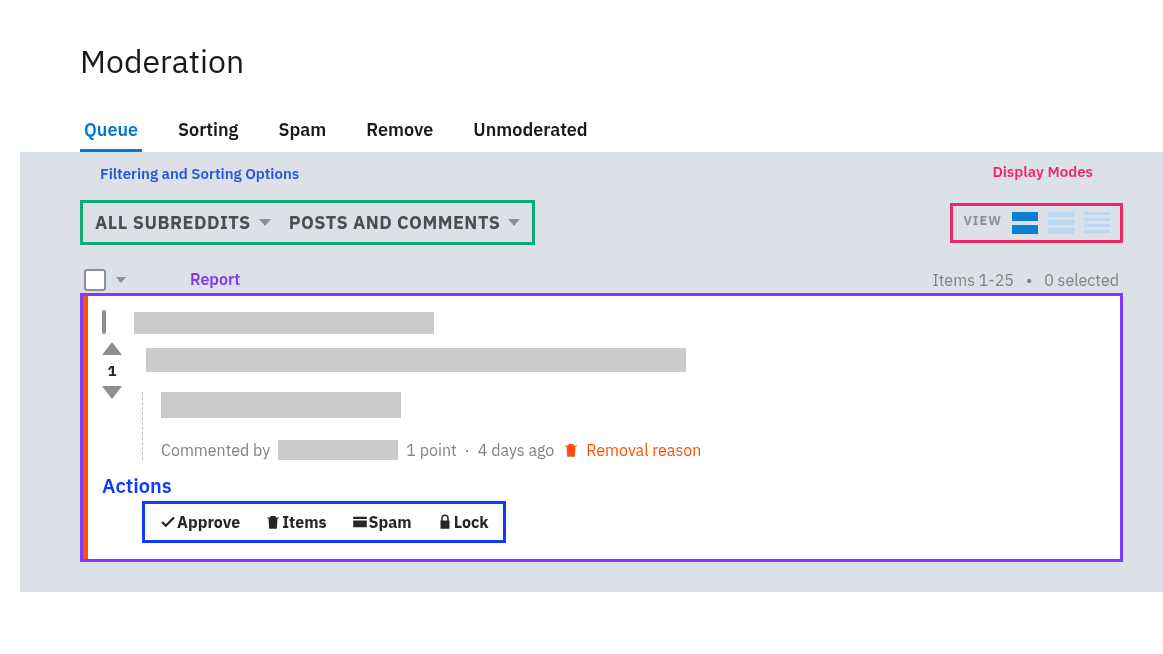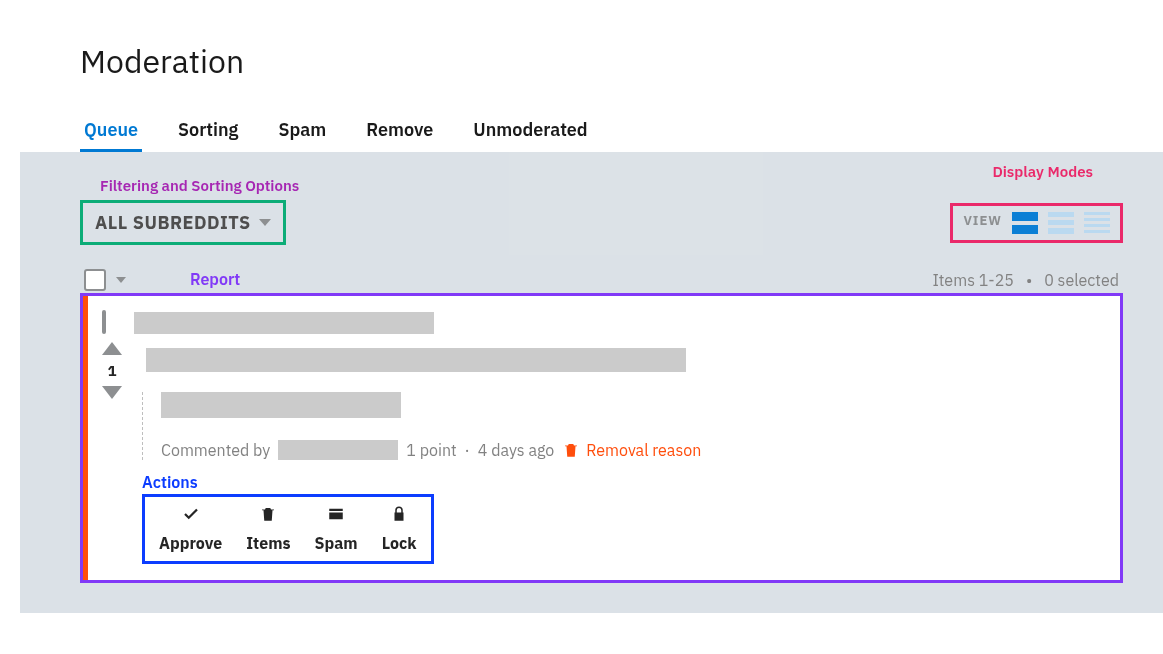--- a/index.html
+++ b/index.html
@@ -8,21 +8,21 @@
     .container { padding: 40px 20px 0 80px; }
 
     .page-title { font-size: 32px; font-weight: 400; color: #1a1a1a; margin-bottom: 28px; }
 
     .tabs { display: flex; gap: 32px; border-bottom: 0; margin-bottom: 0; }
     .tab { font-size: 18px; font-weight: 600; color: #1a1a1a; padding: 8px 4px; cursor: pointer; border-bottom: 3px solid transparent; text-decoration: none; text-align: center; }
     .tab.active { color: #0079d3; border-bottom: 3px solid #0079d3; }
 
     .content-area { background: #dae0e6; opacity: 0.95; margin-left: -60px; margin-right: -20px; padding: 30px 40px 30px 60px; position: relative; }
 
-    .annotation-filter-label { position: absolute; top: 24px; left: 80px; color: #a21caf; font-size: 15px; font-weight: 600; }
+    .annotation-filter-label { position: absolute; top: 12px; left: 80px; color: #1d4ed8; font-size: 15px; font-weight: 600; }
     .annotation-display-label { position: absolute; top: 10px; right: 70px; color: #e91e63; font-size: 15px; font-weight: 600; }
 
     .toolbar-row { display: flex; justify-content: space-between; align-items: center; margin-top: 18px; }
 
     .filter-box { border: 3px solid #00a870; padding: 8px 12px; display: flex; gap: 18px; align-items: center; }
     .dropdown-btn { display: inline-flex; align-items: center; gap: 8px; font-size: 18px; font-weight: 700; letter-spacing: 0.5px; color: #454545; cursor: pointer; }
     .caret-down { width: 0; height: 0; border-left: 6px solid transparent; border-right: 6px solid transparent; border-top: 7px solid #878a8c; }
 
     .display-box { border: 3px solid #e91e63; padding: 6px 10px; display: flex; gap: 10px; }
     .view-label { font-size: 13px; font-weight: 700; letter-spacing: 1px; color: #878a8c; }
@@ -56,23 +56,23 @@
     .redact { background: #c9c9c9; border-radius: 0; display: inline-block; }
     .redact.r1 { width: 300px; height: 22px; }
     .redact.r2 { width: 540px; height: 24px; margin-top: 10px; margin-left: 12px; }
     .indent-block { border-left: 1.5px dashed #bbb; margin-left: 8px; padding-left: 18px; margin-top: 16px; }
     .redact.r3 { width: 240px; height: 26px; }
 
     .meta-row { margin-top: 18px; font-size: 16px; color: #7c7c7c; display: flex; align-items: flex-end; gap: 8px; }
     .meta-redact { background: #c9c9c9; width: 120px; height: 20px; display: inline-block; }
     .removal { color: #ff4500; display: inline-flex; align-items: center; gap: 6px; cursor: pointer; }
 
-    .annotation-actions-label { color: #0033ff; font-size: 16px; font-weight: 600; margin-top: 12px; margin-left: 40px; }
+    .annotation-actions-label { color: #0033ff; font-size: 20px; font-weight: 600; margin-top: 12px; }
     .actions-box { border: 3px solid #0033ff; margin-left: 40px; margin-top: 2px; display: inline-flex; align-items: center; gap: 24px; padding: 8px 14px; }
-    .action-btn { display: inline-flex; align-items: center; gap: 10px; font-size: 16px; font-weight: 700; color: #1a1a1a; cursor: pointer; flex-direction: column; }
+    .action-btn { display: inline-flex; align-items: center; gap: 0; font-size: 16px; font-weight: 700; color: #1a1a1a; cursor: pointer; }
 
     svg.ico { width: 18px; height: 18px; }
   </style>
 </head>
 <body>
 
 <div class="container">
 
   <h1 class="page-title">Moderation</h1>
 
@@ -86,20 +86,24 @@
 
   <div class="content-area">
 
     <div class="annotation-filter-label">Filtering and Sorting Options</div>
     <div class="annotation-display-label">Display Modes</div>
 
     <div class="toolbar-row">
       <div class="filter-box">
         <div class="dropdown-btn">
           <span>ALL SUBREDDITS</span>
+          <span class="caret-down"></span>
+        </div>
+        <div class="dropdown-btn">
+          <span>POSTS AND COMMENTS</span>
           <span class="caret-down"></span>
         </div>
       </div>
 
       <div class="display-box">
         <span class="view-label">VIEW</span>
         <span class="view-icon card">
           <span class="bar"></span>
             <span class="bar"></span>
         </span>

